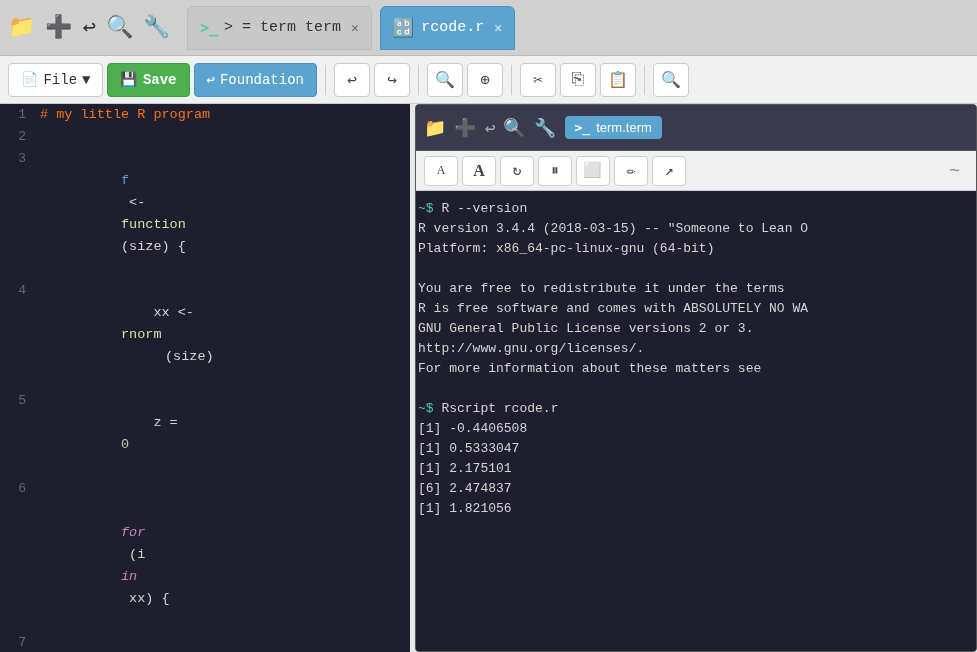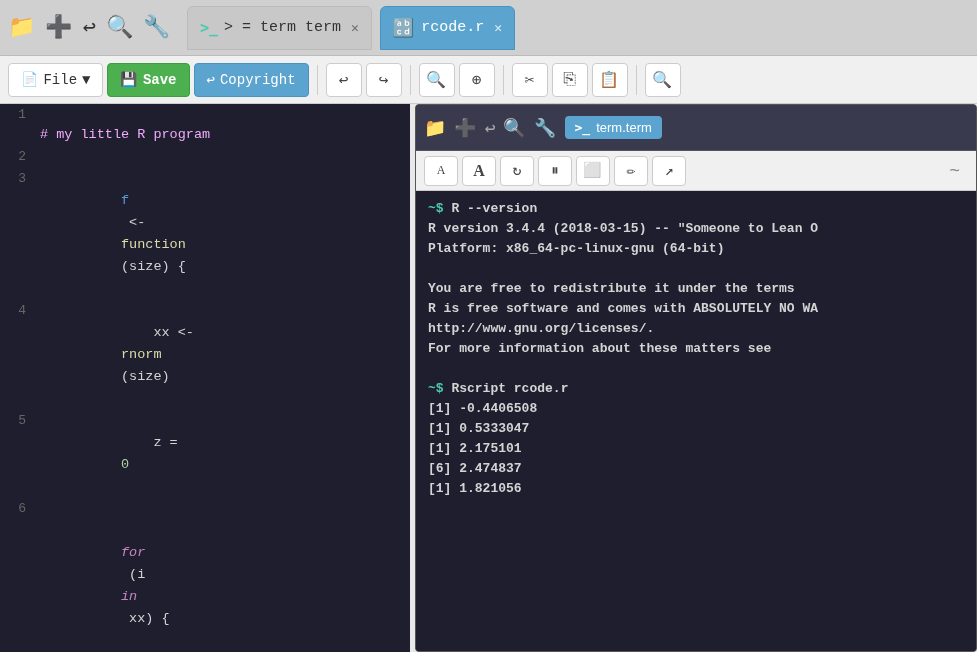--- a/index.html
+++ b/index.html
@@ -148,21 +148,21 @@
       background: #1e1e2e;
     }
     .line-content {
       flex: 1;
       padding-left: 4px;
       color: #d4d4d4;
       white-space: pre;
       font-family: 'Courier New', monospace;
     }
     
-    .kw-comment { color: #f0abfc; margin-top: 20px; }
+    .kw-comment { color: #f97316; }
     .kw-blue { color: #569cd6; }
     .kw-purple { color: #c586c0; font-style: italic; }
     .kw-yellow { color: #dcdcaa; }
     .kw-number { color: #b5cea8; }
 
     
     .terminal-panel {
       position: absolute;
       left: 415px;
       top: 0;
@@ -239,23 +239,22 @@
     }
 
     
     .terminal-output {
       flex: 1;
       background: #1e1e2e;
       color: #d4d4d4;
       font-family: 'Courier New', monospace;
       font-size: 13px;
       line-height: 20px;
-      padding: 8px 12px;
+      padding: 8px 2px;
       overflow-y: auto;
-      font-weight: bold;
     }
     .term-prompt { color: #4ec9b0; }
     .term-cmd { color: #d4d4d4; }
   </style>
 </head>
 <body>
 
 <div class="tab-bar">
   <div class="tab-bar-icons">
     <span>📁</span>
@@ -283,21 +282,21 @@
     <span>📄</span>
     <span>File</span>
     <span>▼</span>
   </div>
   <div class="toolbar-btn save-btn">
     <span>💾</span>
     <span>Save</span>
   </div>
   <div class="toolbar-btn timetravel-btn">
     <span>↩</span>
-    <span>Copyright</span>
+    <span>Foundation</span>
   </div>
   <div class="toolbar-separator"></div>
   <div class="toolbar-icon-btn">
       <span>↩</span>
     </div>
   <div class="toolbar-icon-btn">
       <span>↪</span>
     </div>
   <div class="toolbar-separator"></div>
   <div class="toolbar-icon-btn">
@@ -342,21 +341,21 @@
           <span style="color:#d4d4d4;"> &lt;- </span>
           <span class="kw-yellow">function</span>
           <span style="color:#d4d4d4;">(size) {</span>
         </span>
       </div>
       <div class="code-line">
         <span class="line-num">4</span>
         <span class="line-content">
           <span style="color:#d4d4d4;">    xx &lt;- </span>
           <span class="kw-yellow">rnorm</span>
-          <span style="color:#d4d4d4;">(size)</span>
+          <span style="color:#d4d4d4;margin-left:44px;">(size)</span>
         </span>
       </div>
       <div class="code-line">
         <span class="line-num">5</span>
         <span class="line-content">
           <span style="color:#d4d4d4;">    z = </span>
           <span class="kw-number">0</span>
         </span>
       </div>
       <div class="code-line">
@@ -428,20 +427,21 @@
       <span class="term-tilde">~</span>
     </div>
 
     <div class="terminal-output">
       <div><span class="term-prompt">~$</span><span class="term-cmd"> R --version</span></div>
       <div>R version 3.4.4 (2018-03-15) -- "Someone to Lean O</div>
       <div>Platform: x86_64-pc-linux-gnu (64-bit)</div>
       <div>&nbsp;</div>
       <div>You are free to redistribute it under the terms</div>
       <div>R is free software and comes with ABSOLUTELY NO WA</div>
+      <div>GNU General Public License versions 2 or 3.</div>
       <div>http://www.gnu.org/licenses/.</div>
       <div>For more information about these matters see</div>
       <div>&nbsp;</div>
       <div><span class="term-prompt">~$</span><span class="term-cmd"> Rscript rcode.r</span></div>
       <div>[1] -0.4406508</div>
       <div>[1] 0.5333047</div>
       <div>[1] 2.175101</div>
       <div>[6] 2.474837</div>
       <div>[1] 1.821056</div>
     </div>

